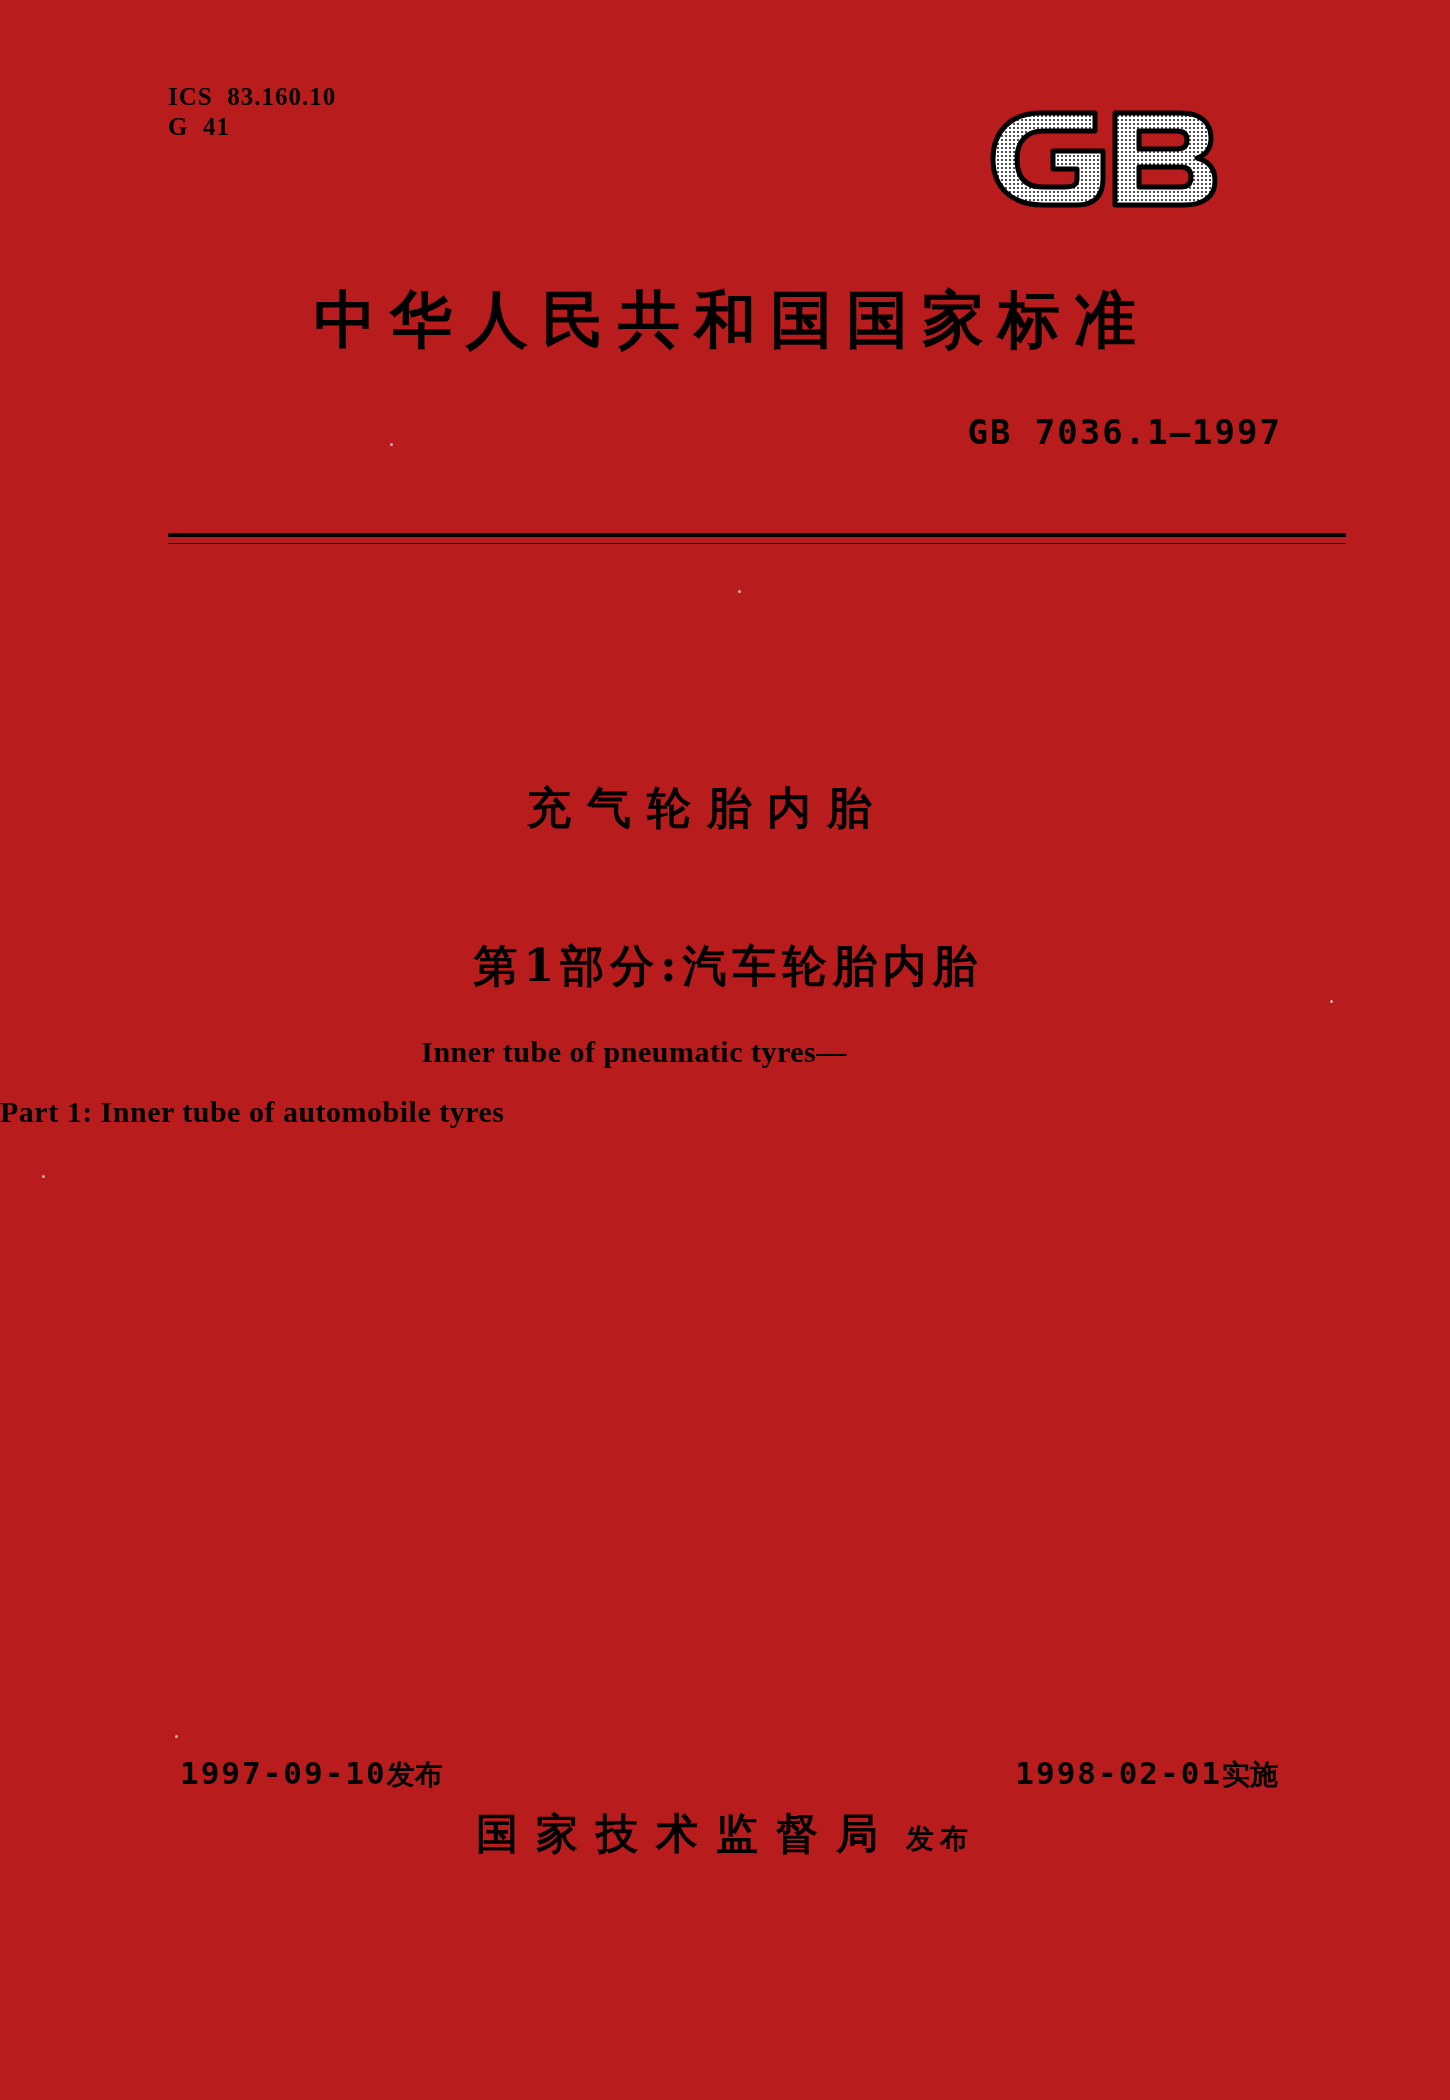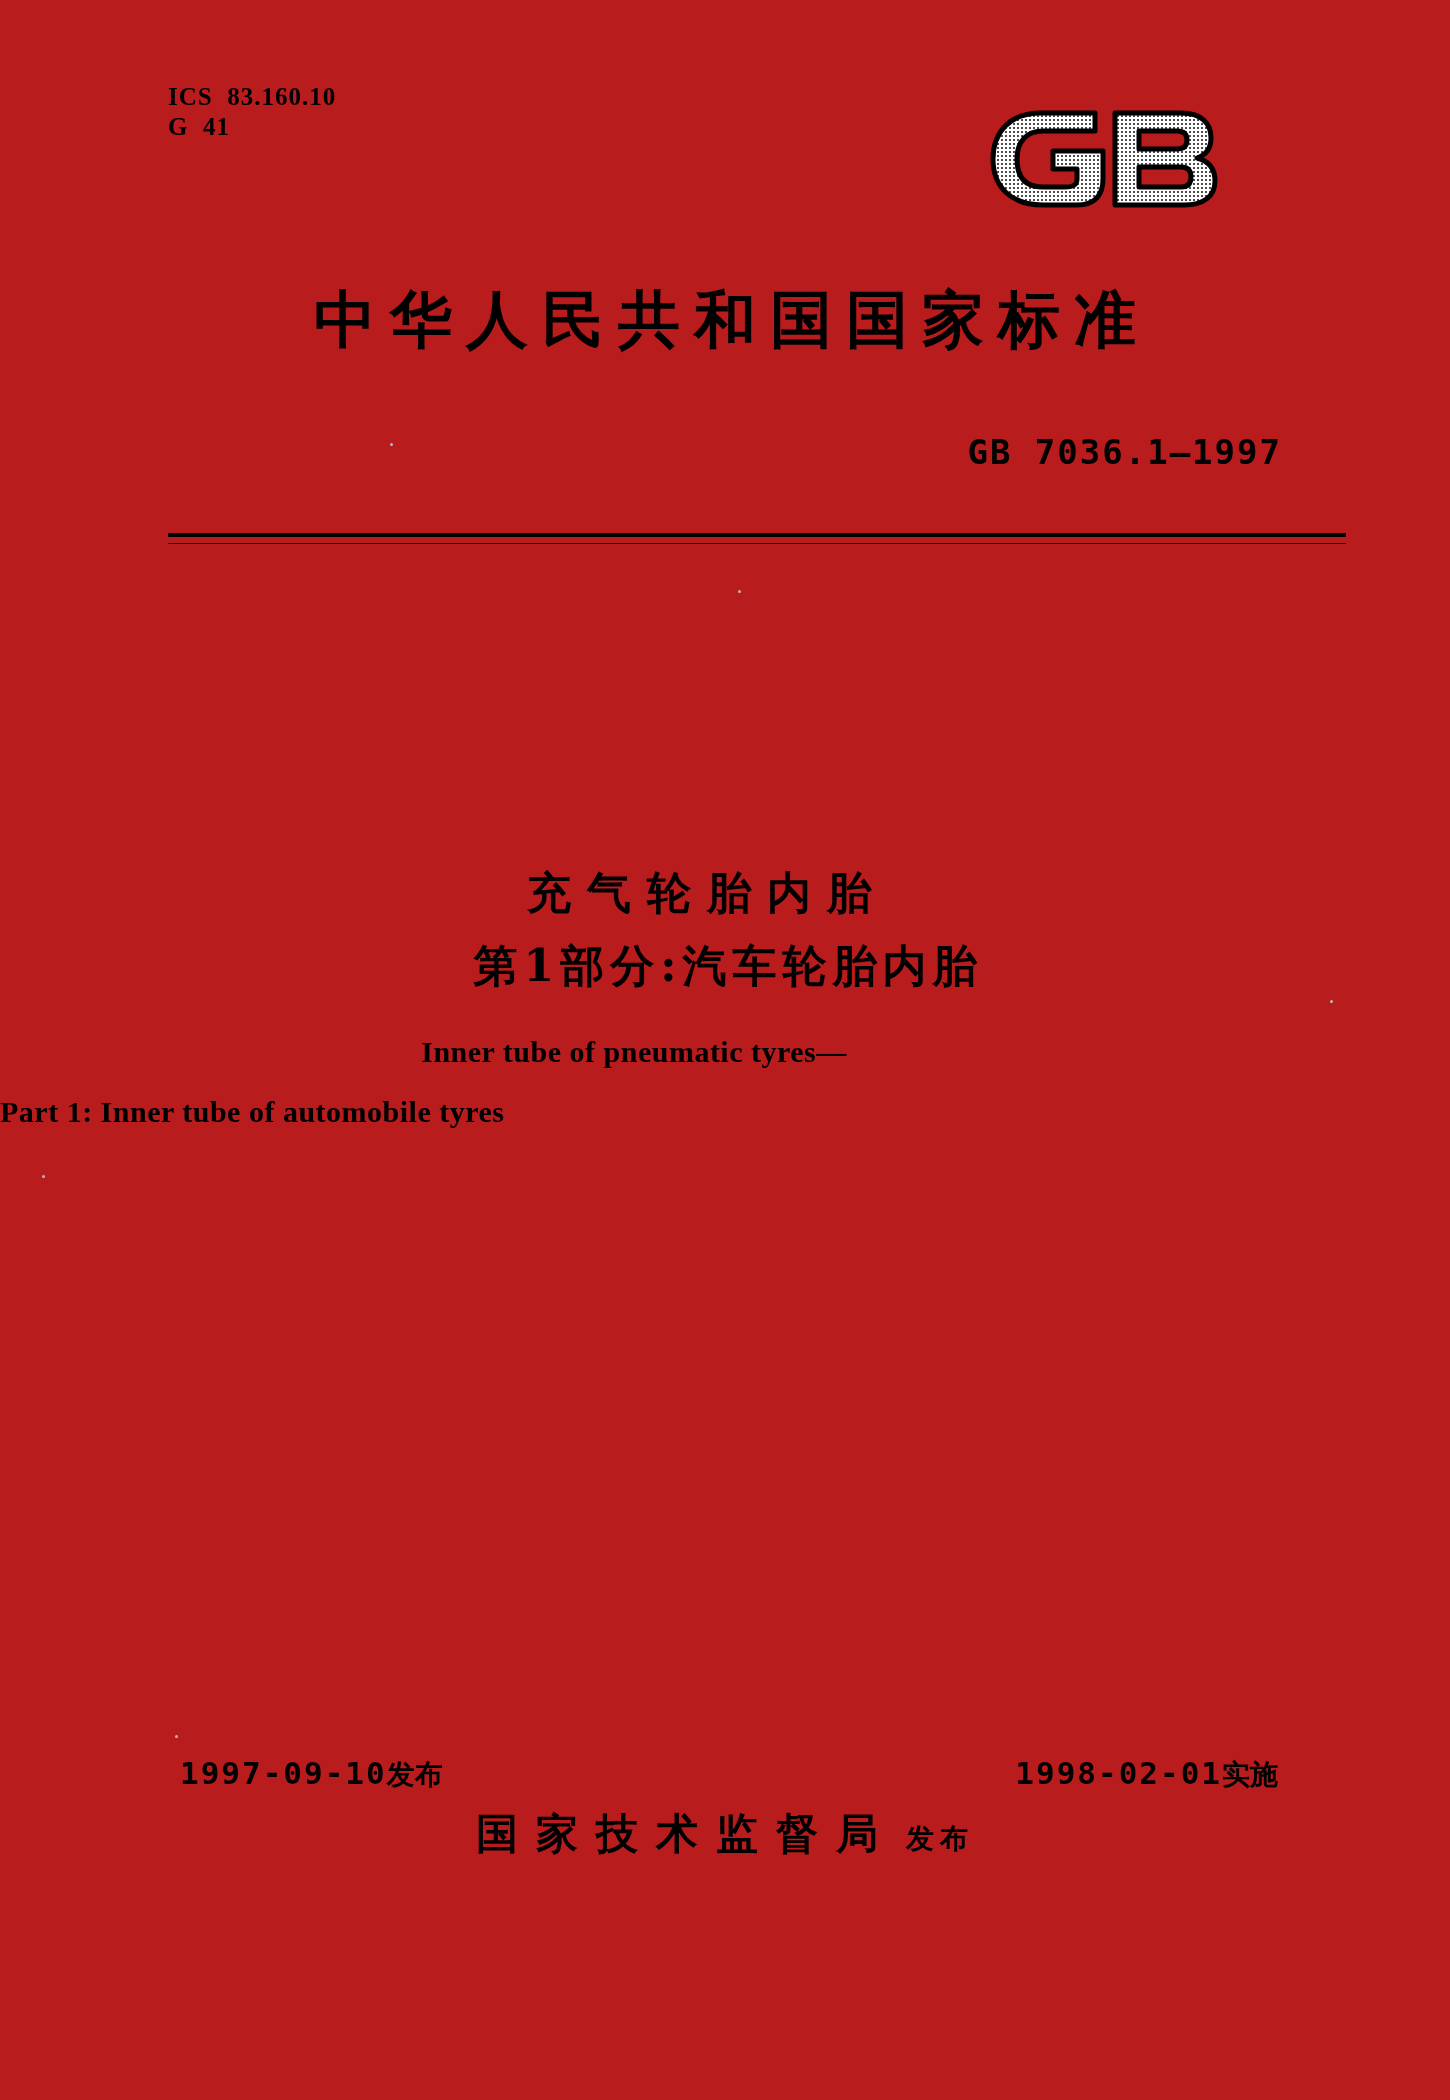--- a/index.html
+++ b/index.html
@@ -60,21 +60,21 @@
     font-size: 62px;
     letter-spacing: 14px;
     text-indent: 14px;
     white-space: nowrap;
   }
 
   
   .std-number {
     position: absolute;
     right: 168px;
-    top: 432px;
+    top: 412px;
     font-family: "DejaVu Sans Mono", monospace;
     font-weight: bold;
     font-size: 34px;
     letter-spacing: 2px;
     white-space: nowrap;
     margin-left: 18px;
   }
 
   
   .rule-top {
@@ -91,21 +91,21 @@
     top: 543px;
     width: 1178px;
     height: 1px;
     background: #000;
   }
 
   
   .doc-title-cn1 {
     position: absolute;
     left: 0;
-    top: 864px;
+    top: 779px;
     width: 1398px;
     text-align: center;
     font-family: "DejaVu Serif", serif;
     font-weight: bold;
     font-size: 44px;
     letter-spacing: 16px;
     text-indent: 16px;
     white-space: nowrap;
   }
   .doc-title-cn2 {

